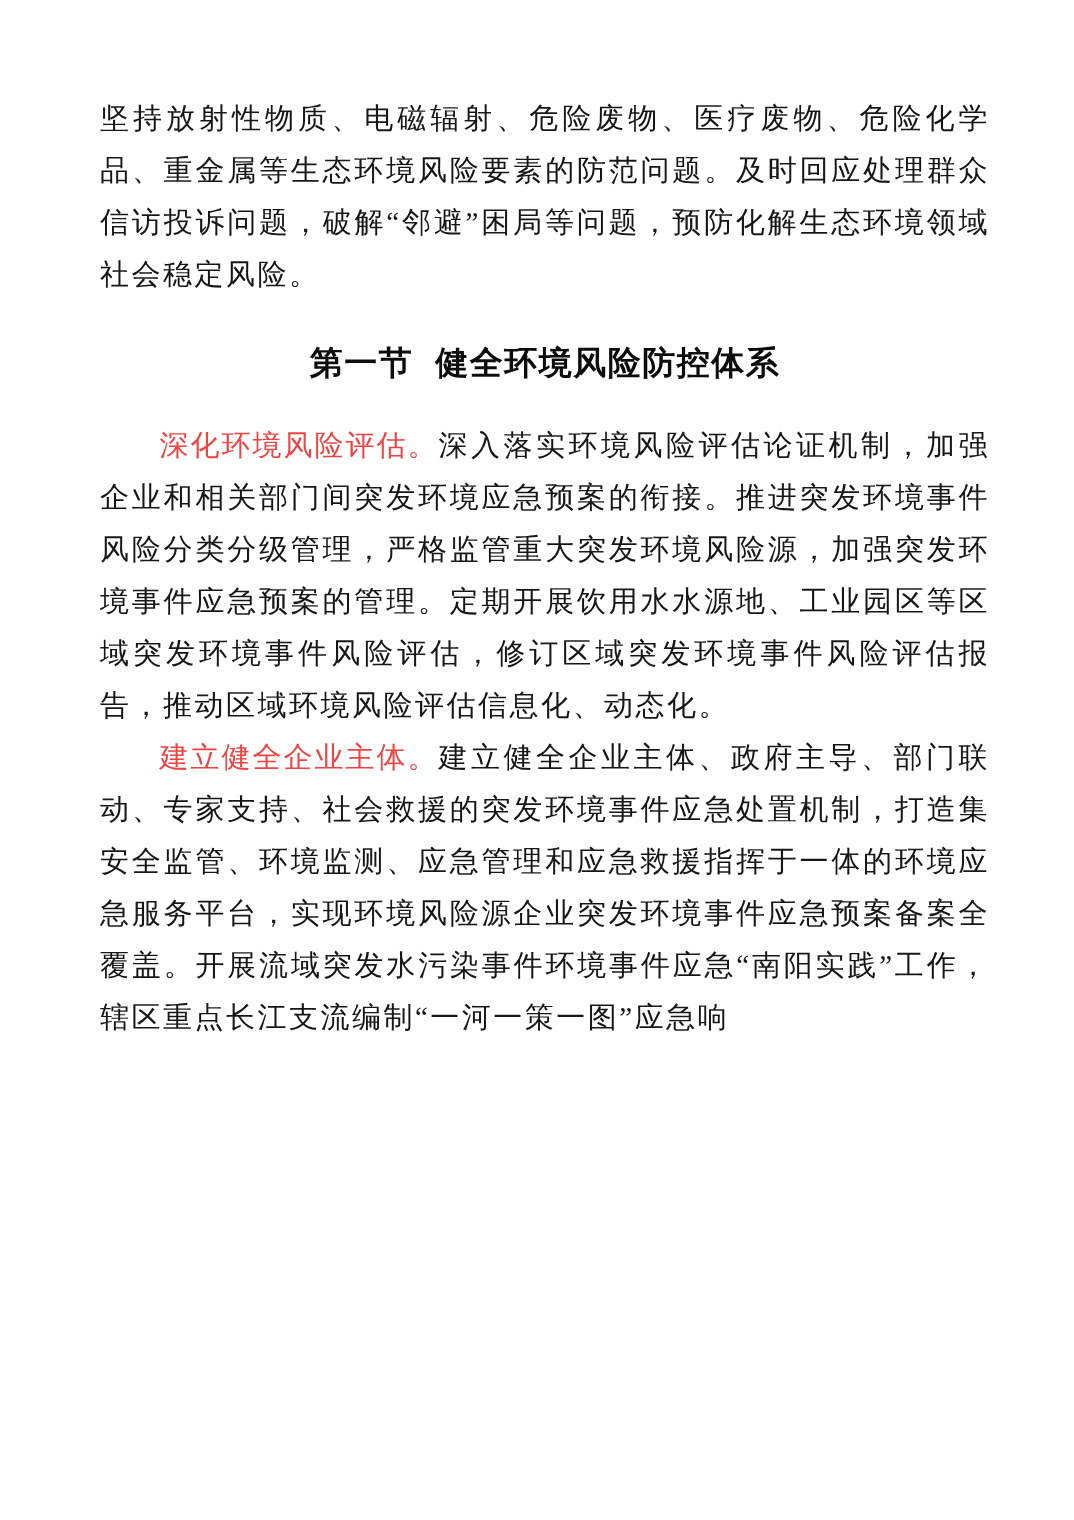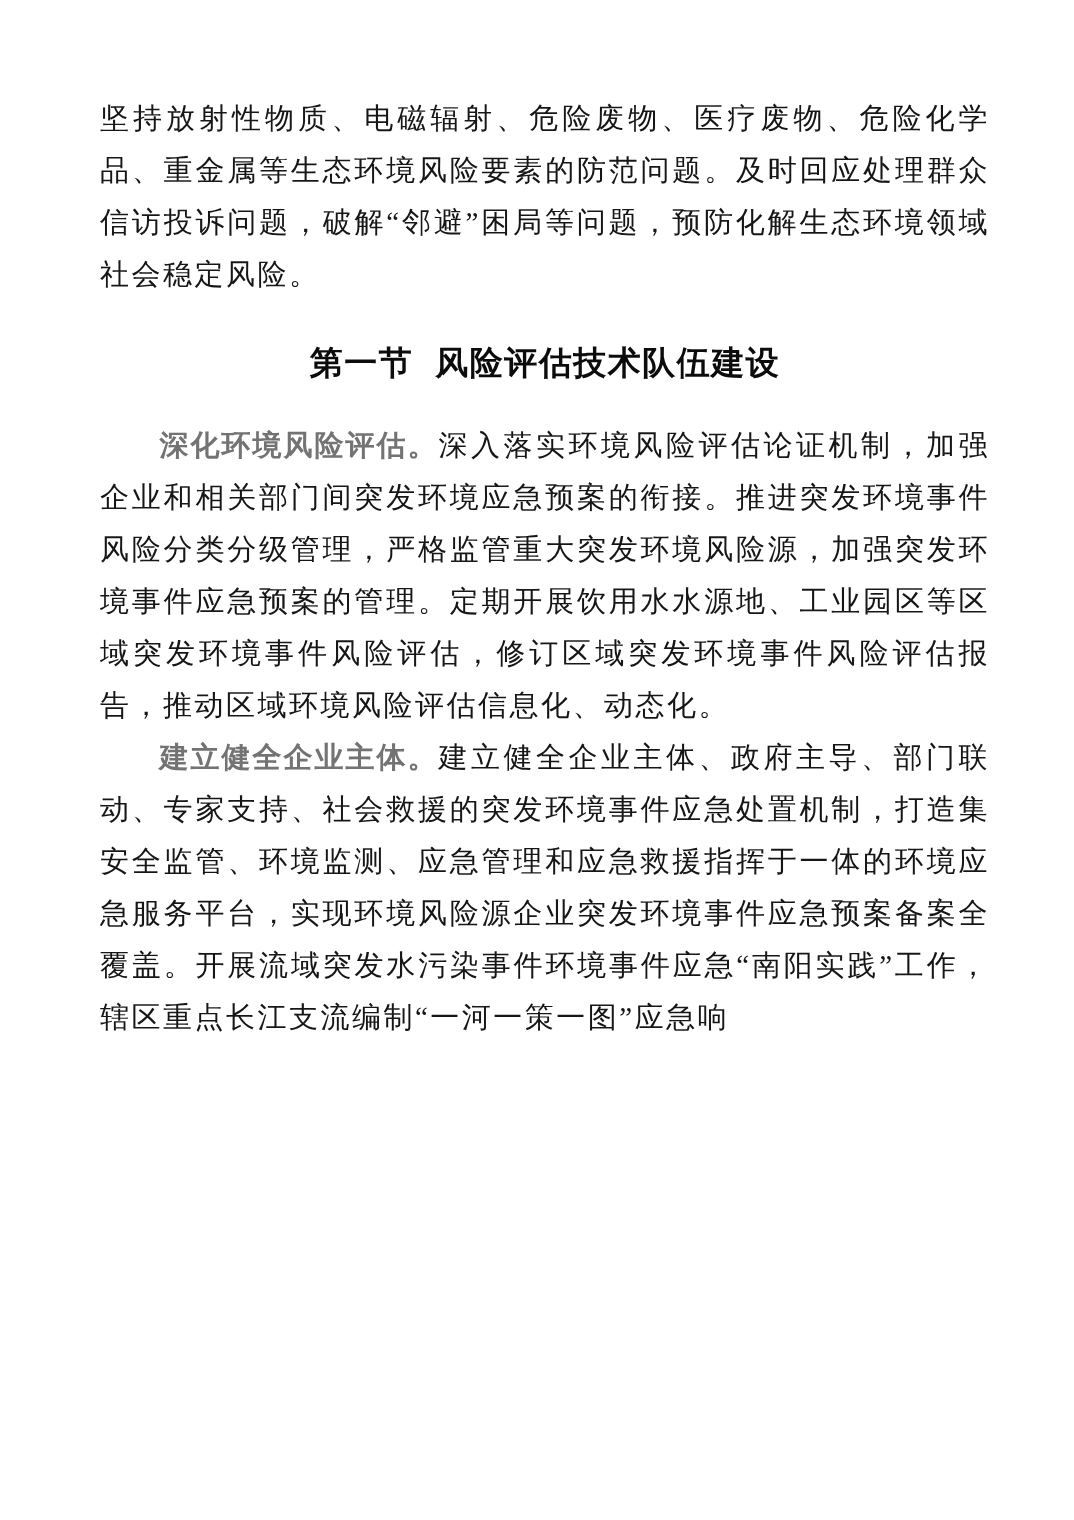--- a/index.html
+++ b/index.html
@@ -41,23 +41,23 @@
     font-size: 33px;
     line-height: 46px;
     font-weight: 700;
     text-align: center;
     letter-spacing: 1.5px;
     word-spacing: 0.35em;
     color: #0c0c0c;
     font-family: "Liberation Sans", "DejaVu Sans", sans-serif;
   }
   .lead {
-    font-weight: 700;
+    font-weight: 400;
     letter-spacing: 1px;
-    color: #737373;
+    color: #ef4444;
     font-family: "Liberation Sans", "DejaVu Sans", sans-serif;
   }
   .page-number {
     position: absolute;
     left: 0;
     top: 1382px;
     width: 100%;
     text-align: center;
     font-size: 22px;
     letter-spacing: 1px;
@@ -66,21 +66,21 @@
   }
 </style>
 </head>
 <body>
 
 <div class="page">
   <div class="content">
 
     <p class="body-para">坚持放射性物质、电磁辐射、危险废物、医疗废物、危险化学品、重金属等生态环境风险要素的防范问题。及时回应处理群众信访投诉问题，破解“邻避”困局等问题，预防化解生态环境领域社会稳定风险。</p>
 
-    <h2 class="section-heading">第一节 风险评估技术队伍建设</h2>
+    <h2 class="section-heading">第一节 健全环境风险防控体系</h2>
 
     <p class="body-para indent"><span class="lead">深化环境风险评估。</span><span>深入落实环境风险评估论证机制，加强企业和相关部门间突发环境应急预案的衔接。推进突发环境事件风险分类分级管理，严格监管重大突发环境风险源，加强突发环境事件应急预案的管理。定期开展饮用水水源地、工业园区等区域突发环境事件风险评估，修订区域突发环境事件风险评估报告，推动区域环境风险评估信息化、动态化。</span></p>
 
 
     <p class="body-para indent"><span class="lead">建立健全企业主体。</span><span>建立健全企业主体、政府主导、部门联动、专家支持、社会救援的突发环境事件应急处置机制，打造集安全监管、环境监测、应急管理和应急救援指挥于一体的环境应急服务平台，实现环境风险源企业突发环境事件应急预案备案全覆盖。开展流域突发水污染事件环境事件应急“南阳实践”工作，辖区重点长江支流编制“一河一策一图”应急响</span></p>
 
   </div>
 
   <div class="page-number">59</div>
 </div>

